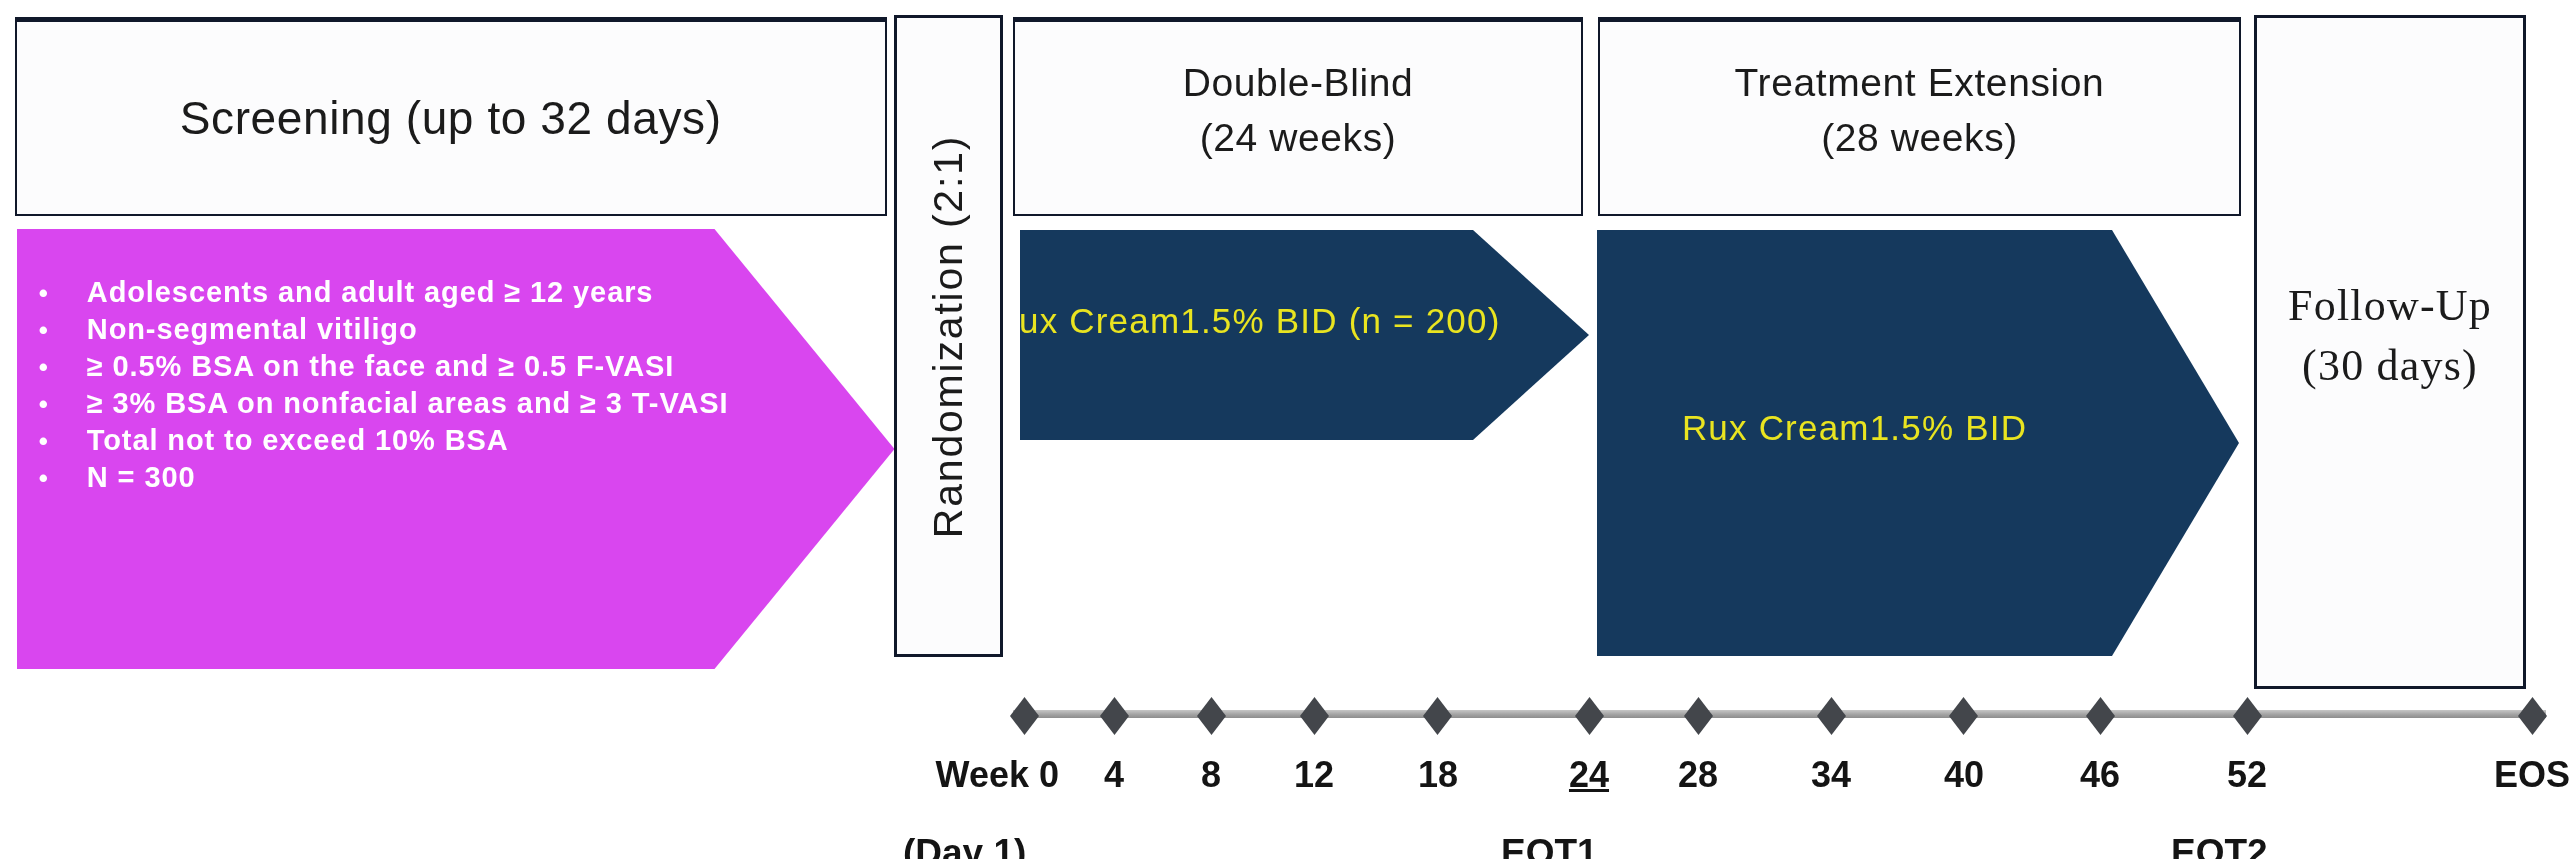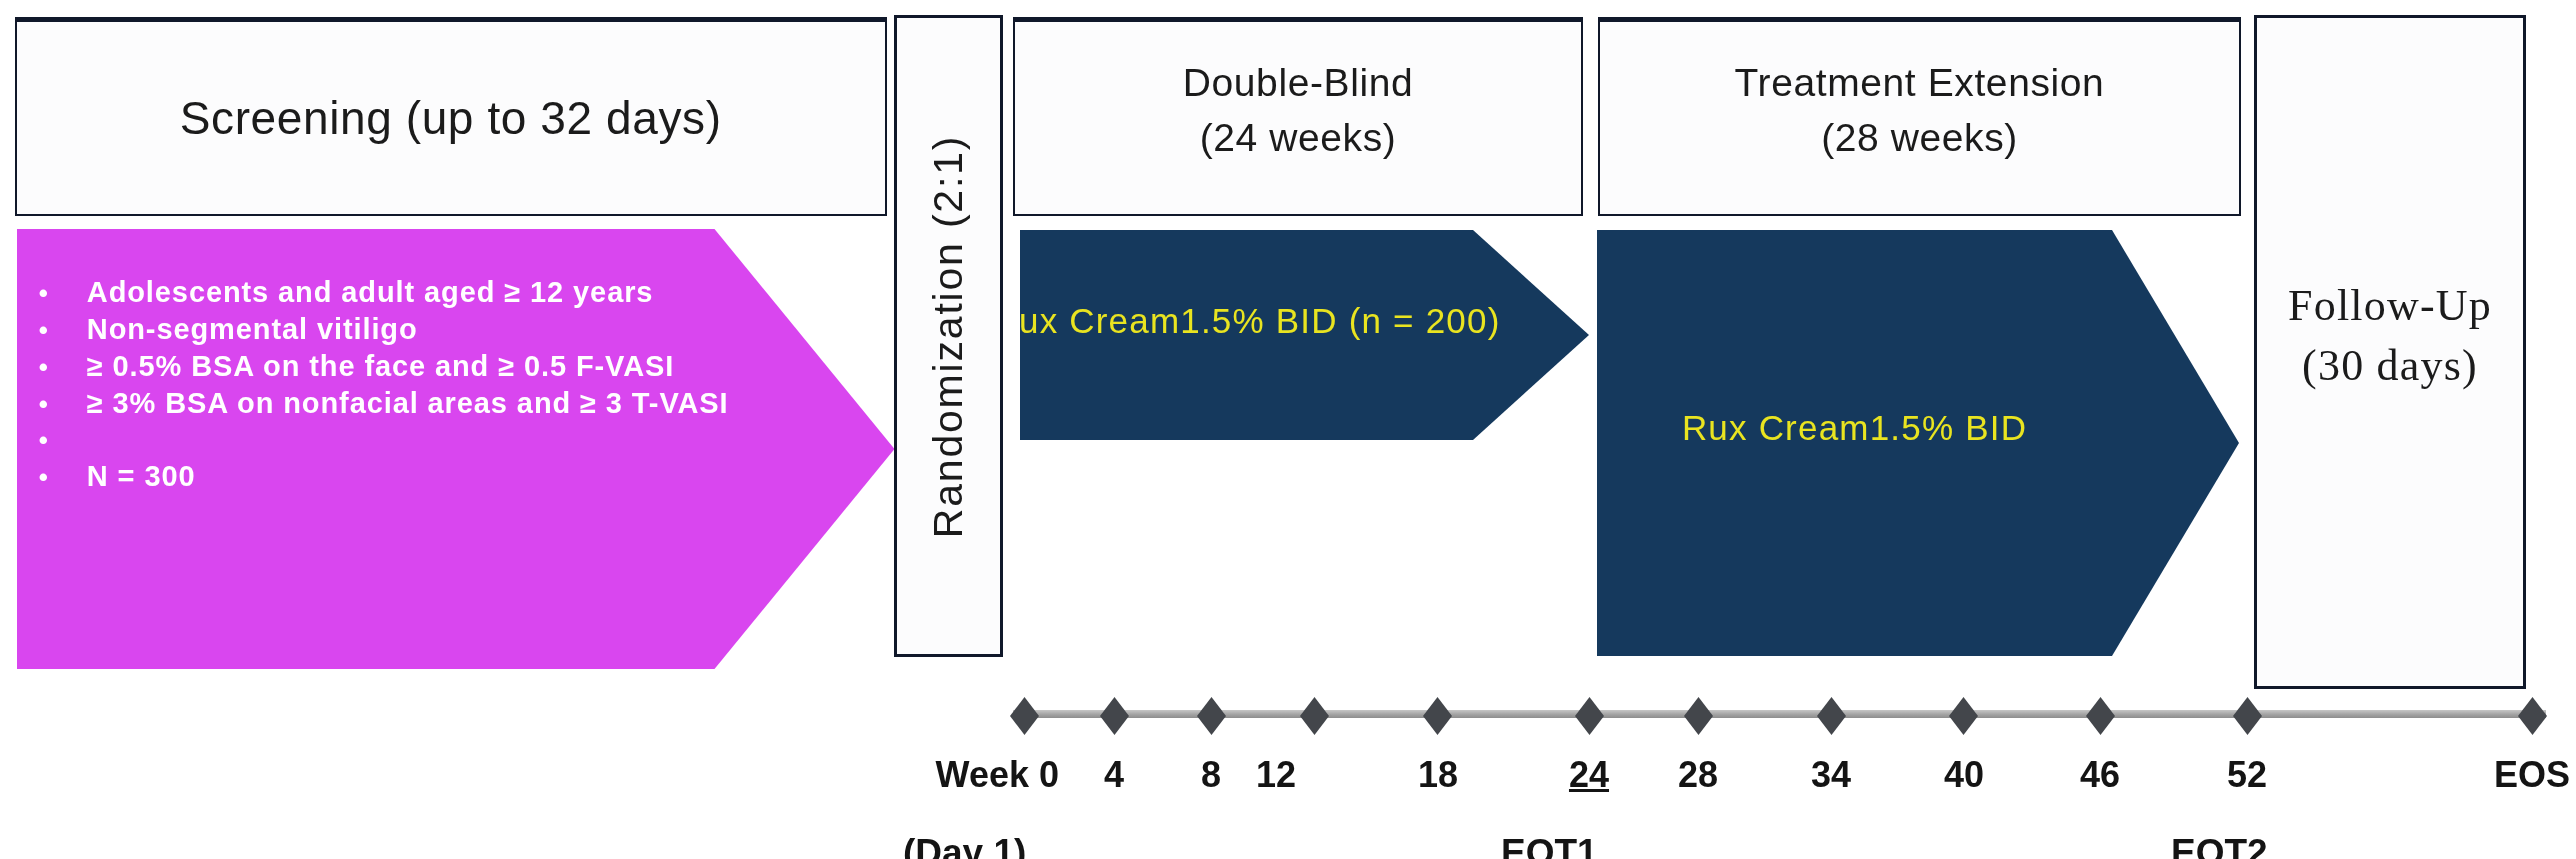--- a/index.html
+++ b/index.html
@@ -71,20 +71,21 @@
         <li>
           <span class="dot"></span>
           <span>≥ 0.5% BSA on the face and ≥ 0.5 F-VASI</span>
         </li>
         <li>
           <span class="dot"></span>
           <span>≥ 3% BSA on nonfacial areas and ≥ 3 T-VASI</span>
         </li>
         <li>
           <span class="dot"></span>
+          <span>Total not to exceed 10% BSA</span>
         </li>
         <li>
           <span class="dot"></span>
           <span>N = 300</span>
         </li>
       </ul>
   </div>
 
   <div class="box" style="left:894px;top:15.3px;width:109px;height:642px;border-width:3.5px;">
     <div class="vert-label">Randomization (2:1)</div>
@@ -129,21 +130,21 @@
   <div class="tl-line"></div>
 
 <div class="diamond" style="left: 1010px; top: 697px; background: rgb(67, 70, 75);"></div>
     <div class="tick-label" style="left: 883px; top: 756px; text-align: right;">Week 0</div>
     <div class="tick-sub" style="left: 903px; top: 795px;">(Day 1)</div>
     <div class="diamond" style="left: 1100px; top: 697px; background: rgb(67, 70, 75);"></div>
     <div class="tick-label" style="left: 1026px; top: 756px;">4</div>
     <div class="diamond" style="left: 1197px; top: 697px; background: rgb(67, 70, 75);"></div>
     <div class="tick-label" style="left: 1123px; top: 756px;">8</div>
     <div class="diamond" style="left: 1300px; top: 697px; background: rgb(67, 70, 75);"></div>
-    <div class="tick-label" style="left: 1188px; top: 756px;">12</div>
+    <div class="tick-label" style="left: 1226px; top: 756px;">12</div>
     <div class="diamond" style="left: 1423px; top: 697px; background: rgb(67, 70, 75);"></div>
     <div class="tick-label" style="left: 1350px; top: 756px;">18</div>
     <div class="diamond" style="left: 1575px; top: 697px; background: rgb(67, 70, 75);"></div>
     <div class="tick-label" style="left: 1501px; top: 756px; text-decoration: underline;">24</div>
     <div class="tick-sub" style="left: 1501px; top: 795px;">EOT1</div>
     <div class="diamond" style="left: 1684px; top: 697px; background: rgb(67, 70, 75);"></div>
     <div class="tick-label" style="left: 1610px; top: 756px;">28</div>
     <div class="diamond" style="left: 1817px; top: 697px; background: rgb(67, 70, 75);"></div>
     <div class="tick-label" style="left: 1743px; top: 756px;">34</div>
     <div class="diamond" style="left: 1949px; top: 697px; background: rgb(67, 70, 75);"></div>

